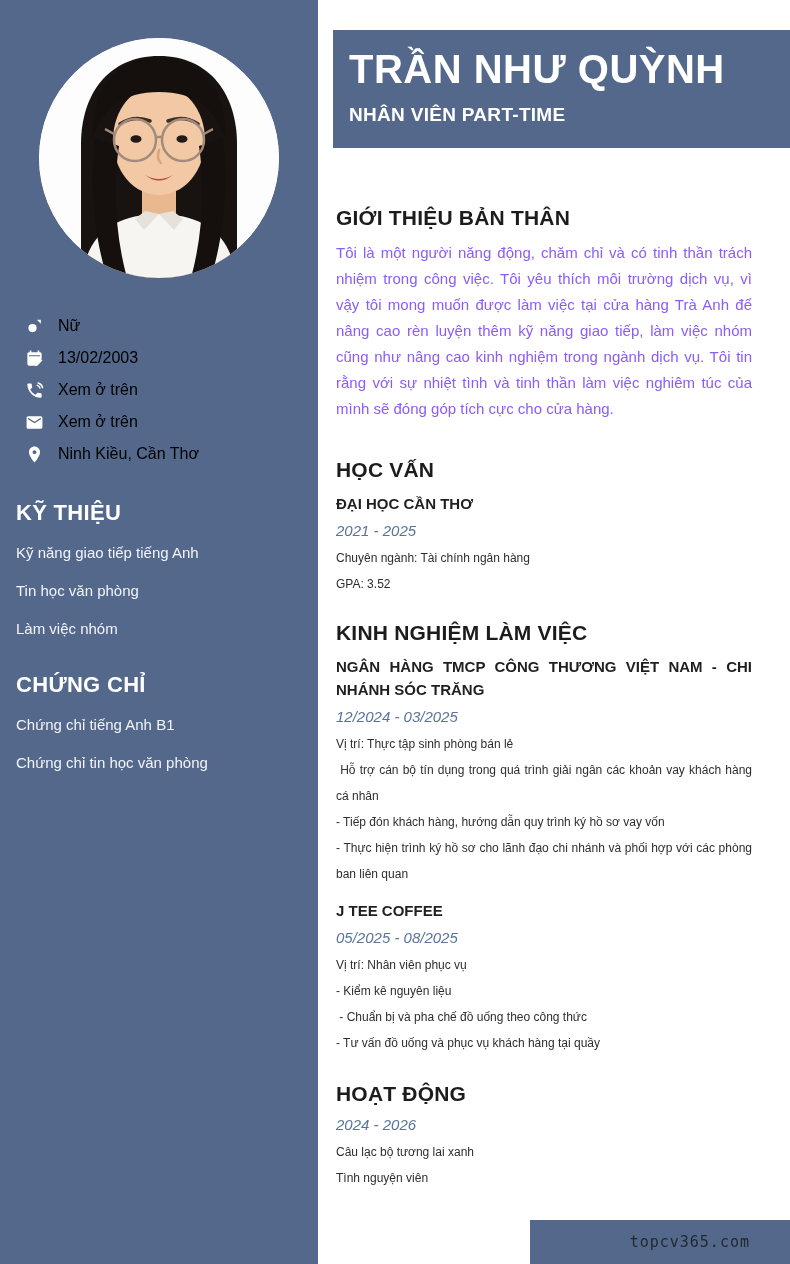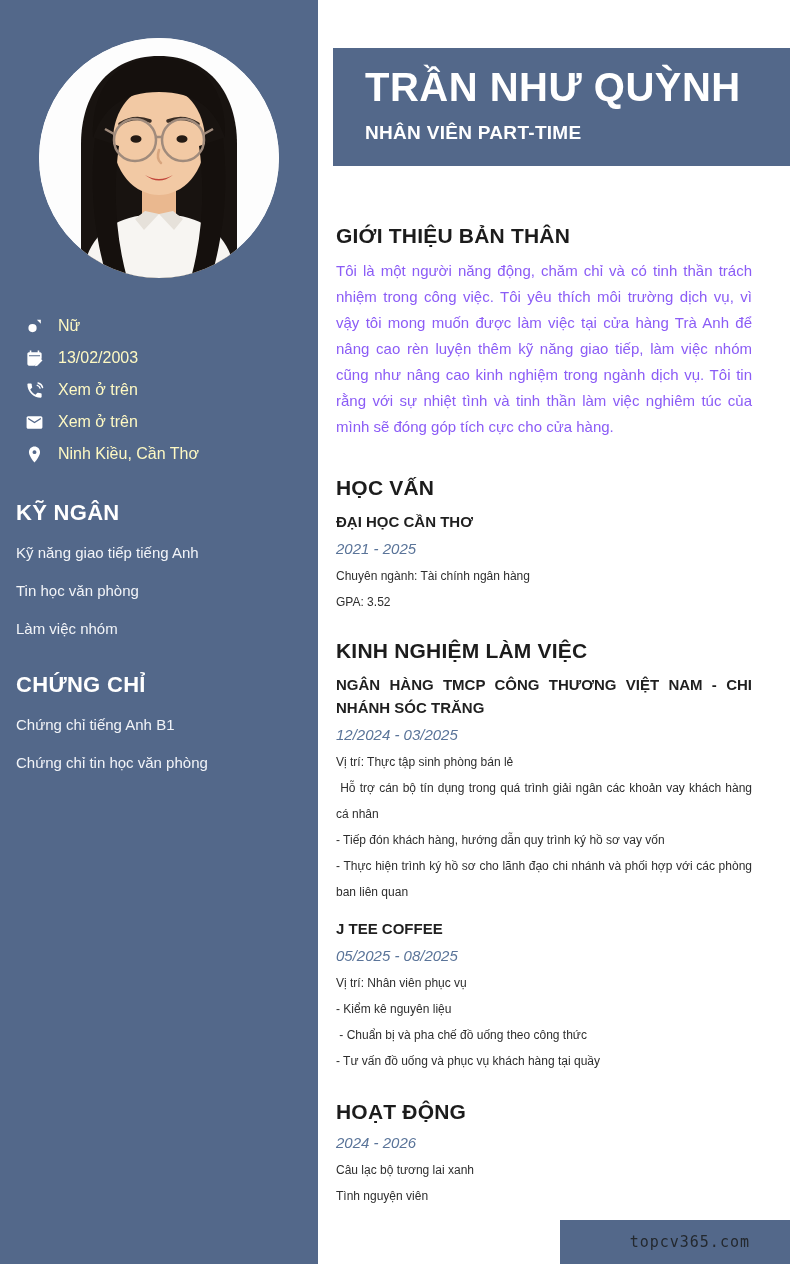--- a/index.html
+++ b/index.html
@@ -25,21 +25,21 @@
     border-radius: 50%;
     overflow: hidden;
     background: #ffffff;
   }
   .photo-wrap svg { display: block; }
   .info-list { margin: 32px 0 0 24px; }
   .info-item {
     display: flex; align-items: center;
     height: 32px;
     font-size: 16px;
-    color: #fef9c3;
+    color: #000000;
   }
   .info-item .ico {
     width: 20px; height: 20px;
     margin-right: 14px;
     flex: 0 0 20px;
     display: flex; align-items: center; justify-content: center;
   }
   .info-item .ico svg { width: 19px; height: 19px; fill: #ffffff; stroke: none; }
   .side-section { margin: 30px 0 0 16px; padding-right: 14px; }
   .side-title {
@@ -50,24 +50,24 @@
   }
   .side-item {
     font-size: 15px;
     line-height: 26px;
     color: #f2f4f8;
     margin-top: 12px;
   }
   
   .main { position: absolute; left: 318px; top: 0; right: 0; }
   .header-box {
-    margin: 48px 0 0 15px;
+    margin: 30px 0 0 15px;
     background: #53688a;
     color: #ffffff;
-    padding: 16px 20px 20px 32px;
+    padding: 16px 20px 20px 16px;
     min-height: 118px;
   }
   .cv-name {
     font-size: 40px;
     font-weight: bold;
     letter-spacing: 0.5px;
     line-height: 1.15;
     white-space: nowrap;
   }
   .cv-title {
@@ -109,21 +109,21 @@
   .entry-line, .detail-line {
     font-size: 12px;
     line-height: 26px;
     color: #2e2e2e;
     text-align: justify;
     white-space: pre-wrap;
   }
   
   .footer-box {
     position: absolute; right: 0; bottom: 0;
-    width: 230px; height: 44px;
+    width: 260px; height: 44px;
     background: #53688a;
     display: flex; align-items: center; justify-content: flex-end;
     padding-right: 40px;
   }
   .footer-box span {
     font-family: "DejaVu Sans Mono", monospace;
     font-size: 15px;
     letter-spacing: 1px;
     color: #23282e;
   }
@@ -200,21 +200,21 @@
         <span class="ico">
           <svg viewBox="0 0 24 24" fill="#ffffff">
             <path d="M12 2C8.13 2 5 5.13 5 9c0 5.25 7 13 7 13s7-7.75 7-13c0-3.87-3.13-7-7-7zm0 9.5a2.5 2.5 0 1 1 0-5 2.5 2.5 0 0 1 0 5z"></path>
           </svg>
         </span>
         <span>Ninh Kiều, Cần Thơ</span>
       </div>
     </div>
 
     <div class="side-section">
-      <div class="side-title">KỸ NGÂN</div>
+      <div class="side-title">KỸ THIỆU</div>
       <div class="side-item">Kỹ năng giao tiếp tiếng Anh</div>
       <div class="side-item">Tin học văn phòng</div>
       <div class="side-item">Làm việc nhóm</div>
     </div>
 
     <div class="side-section">
       <div class="side-title">CHỨNG CHỈ</div>
       <div class="side-item">Chứng chỉ tiếng Anh B1</div>
       <div class="side-item">Chứng chỉ tin học văn phòng</div>
     </div>

